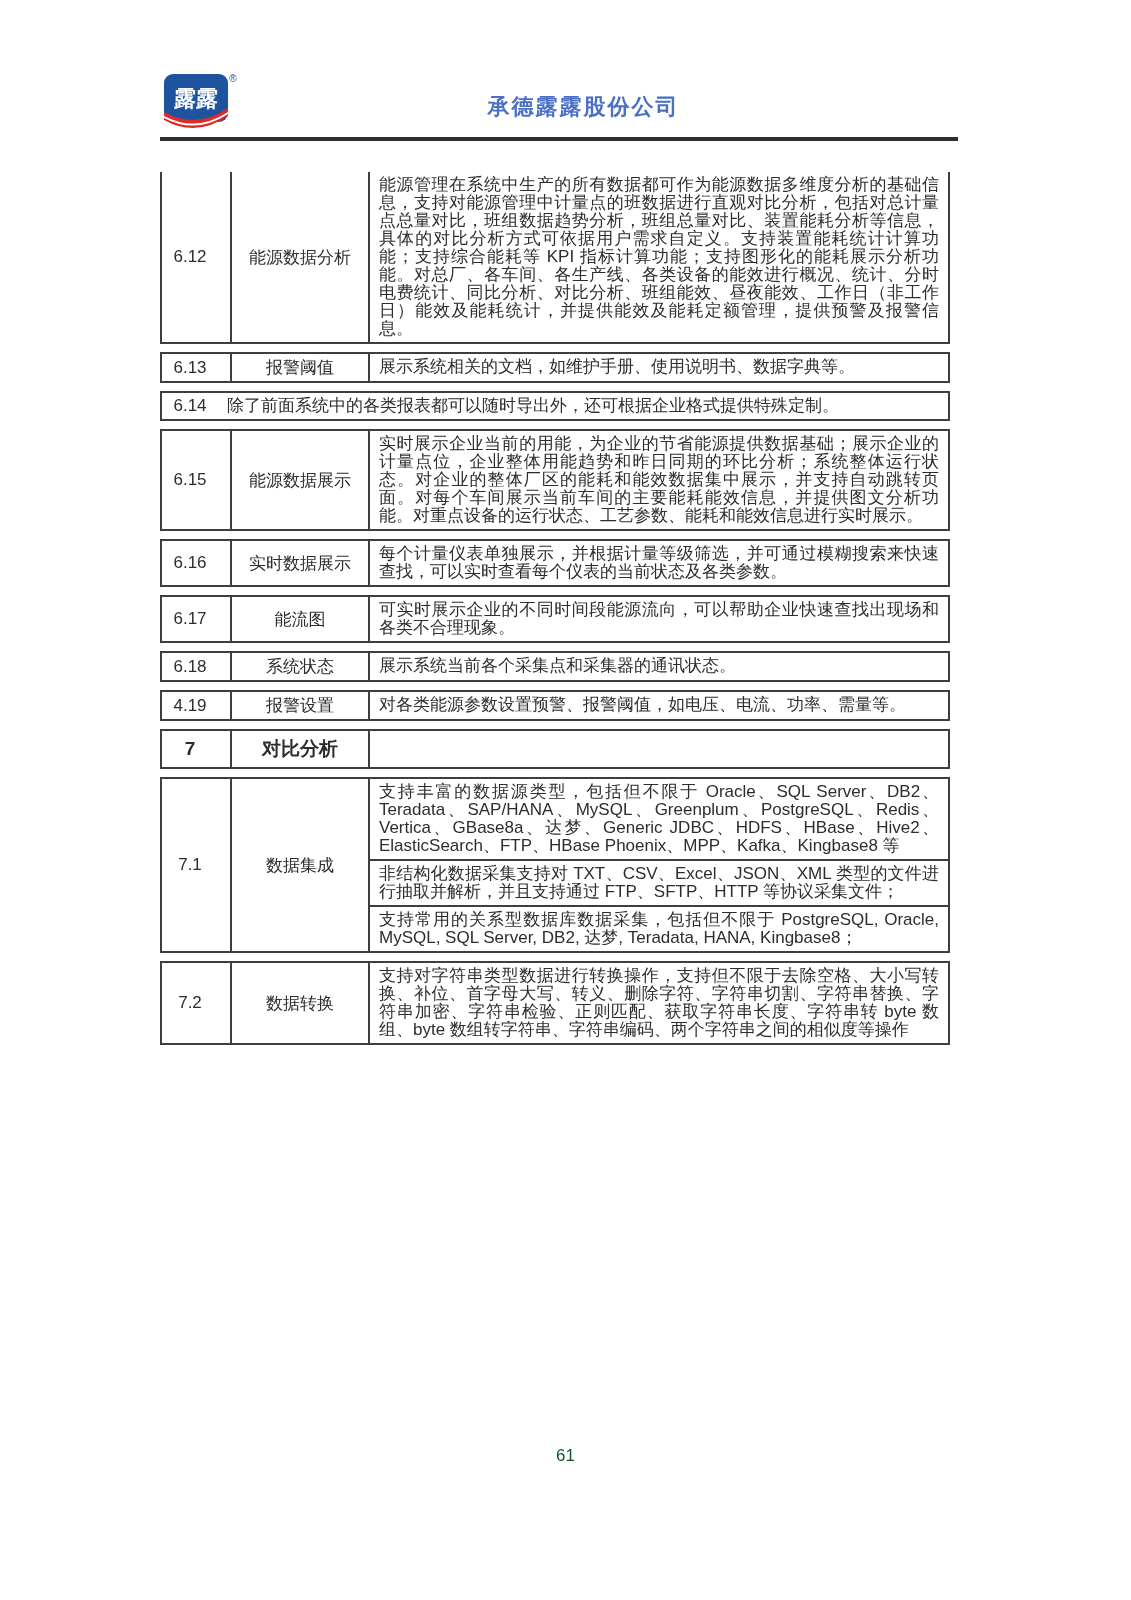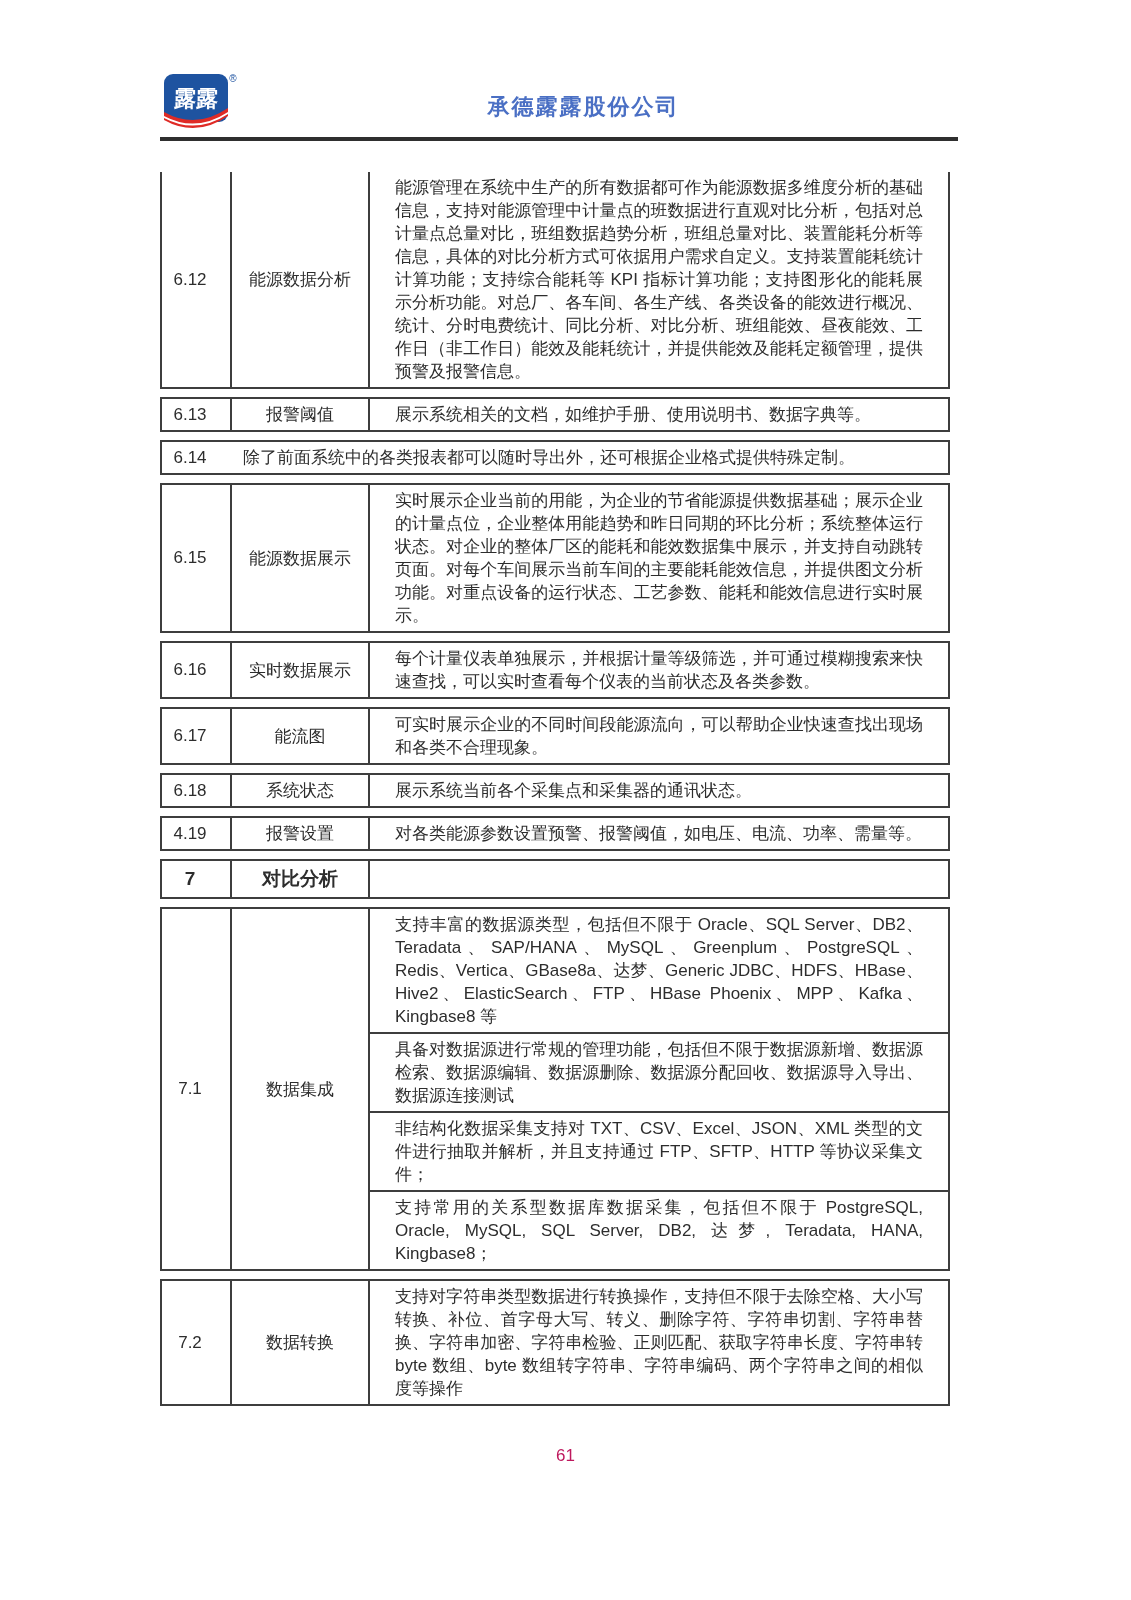--- a/index.html
+++ b/index.html
@@ -32,32 +32,32 @@
     flex:none; width:56px; display:flex; align-items:center; justify-content:center;
     font-size:17px; padding:2px;
   }
   .c-name {
     flex:none; width:140px; display:flex; align-items:center; justify-content:center;
     border-left:2px solid #3e3e3e; border-right:2px solid #3e3e3e;
     font-size:17px; text-align:center; padding:2px;margin-left:12px;
   }
   .c-desc { flex:1; display:flex; flex-direction:column; min-width:0; }
   .dcell {
-    padding:4px 25px; font-size:17px; line-height:23px;
+    padding:4px 9px; font-size:17px; line-height:18px;
     text-align:justify; text-justify:inter-ideograph;
   }
   .c-desc .dcell + .dcell { border-top:2px solid #3e3e3e; }
   .trow.section .c-num, .trow.section .c-name {
     font-weight:bold; font-size:19px;
   }
   .trow.section { min-height:40px; }
   
   .page-num {
     position:absolute; top:1446px; left:0; width:100%;
-    text-align:center; font-size:17px; color:#be185d;
+    text-align:center; font-size:17px; color:#14532d;
   }
 </style>
 </head>
 <body>
 
 <div class="page">
 
   <div class="hdr">
     <svg class="logo" viewBox="0 0 78 70" xmlns="http://www.w3.org/2000/svg">
       <rect x="1" y="4" width="64" height="48" rx="9" style="fill:var(--logo-blue,#1e53a0)"></rect>
@@ -141,21 +141,20 @@
       <div class="c-desc">
           <div class="dcell"></div>
         </div>
     </div>
 
     <div class="trow">
       <div class="c-num">7.1</div>
       <div class="c-name">数据集成</div>
       <div class="c-desc">
         <div class="dcell">支持丰富的数据源类型，包括但不限于 Oracle、SQL Server、DB2、Teradata、SAP/HANA、MySQL、Greenplum、PostgreSQL、Redis、Vertica、GBase8a、达梦、Generic JDBC、HDFS、HBase、Hive2、ElasticSearch、FTP、HBase Phoenix、MPP、Kafka、Kingbase8 等</div>
-        <div class="dcell">具备对数据源进行常规的管理功能，包括但不限于数据源新增、数据源检索、数据源编辑、数据源删除、数据源分配回收、数据源导入导出、数据源连接测试</div>
         <div class="dcell">非结构化数据采集支持对 TXT、CSV、Excel、JSON、XML 类型的文件进行抽取并解析，并且支持通过 FTP、SFTP、HTTP 等协议采集文件；</div>
         <div class="dcell">支持常用的关系型数据库数据采集，包括但不限于 PostgreSQL, Oracle, MySQL, SQL Server, DB2, 达梦, Teradata, HANA, Kingbase8；</div>
       </div>
     </div>
 
     <div class="trow">
       <div class="c-num">7.2</div>
       <div class="c-name">数据转换</div>
       <div class="c-desc">
           <div class="dcell">支持对字符串类型数据进行转换操作，支持但不限于去除空格、大小写转换、补位、首字母大写、转义、删除字符、字符串切割、字符串替换、字符串加密、字符串检验、正则匹配、获取字符串长度、字符串转 byte 数组、byte 数组转字符串、字符串编码、两个字符串之间的相似度等操作</div>

